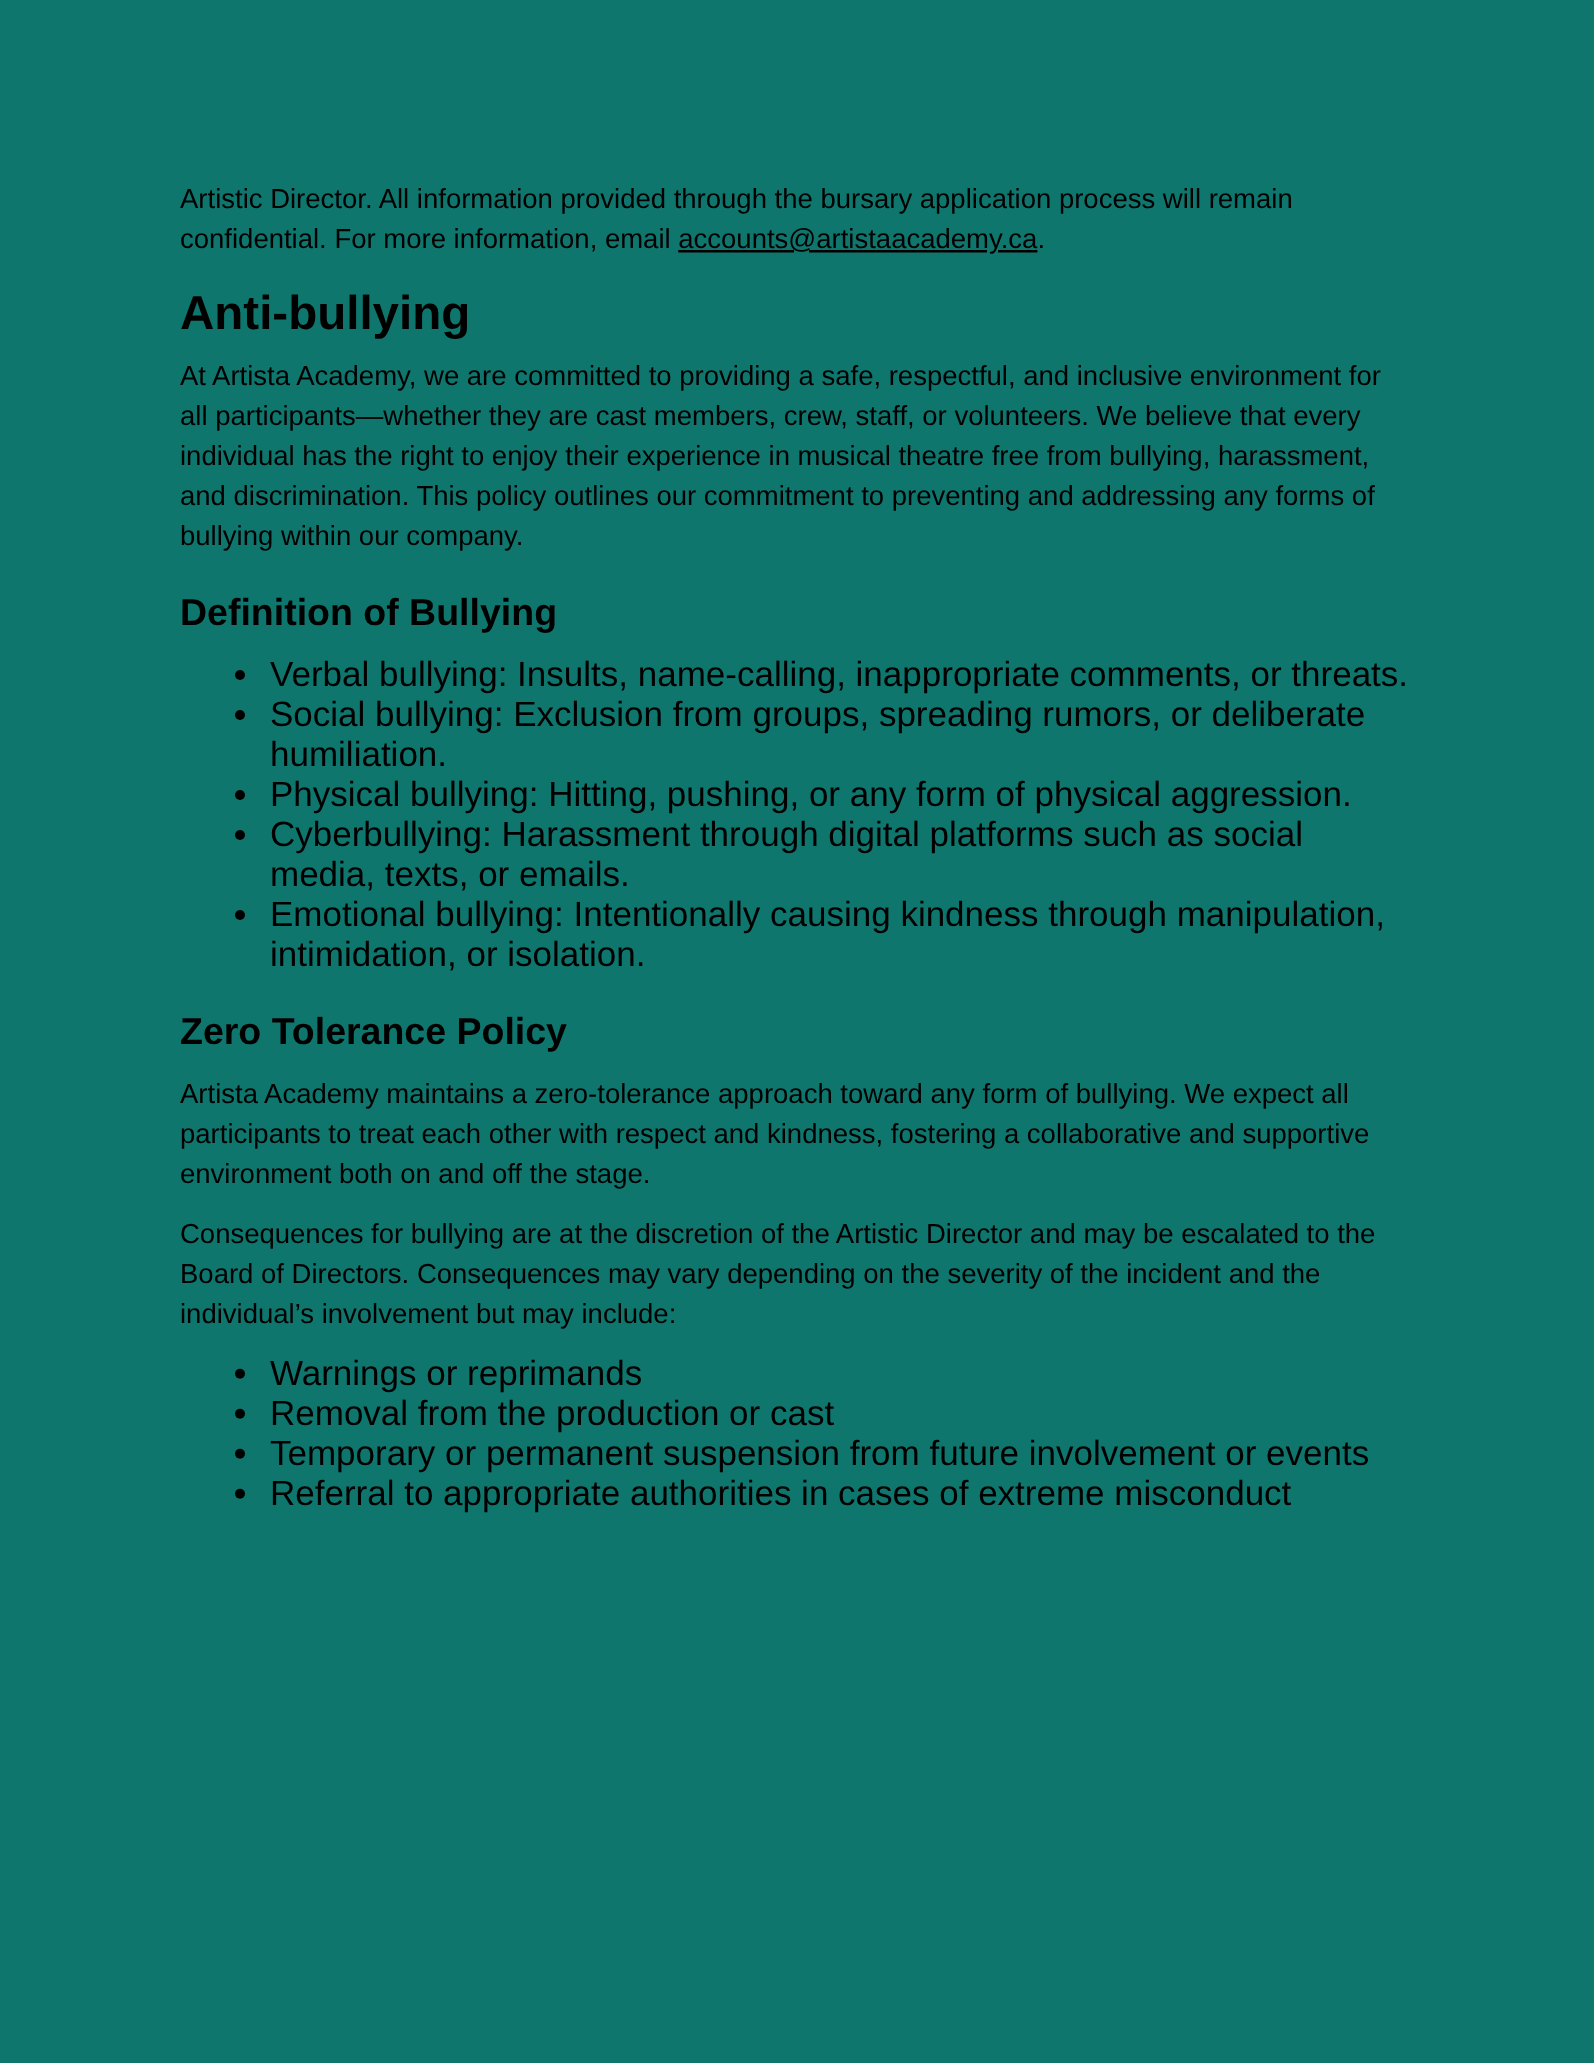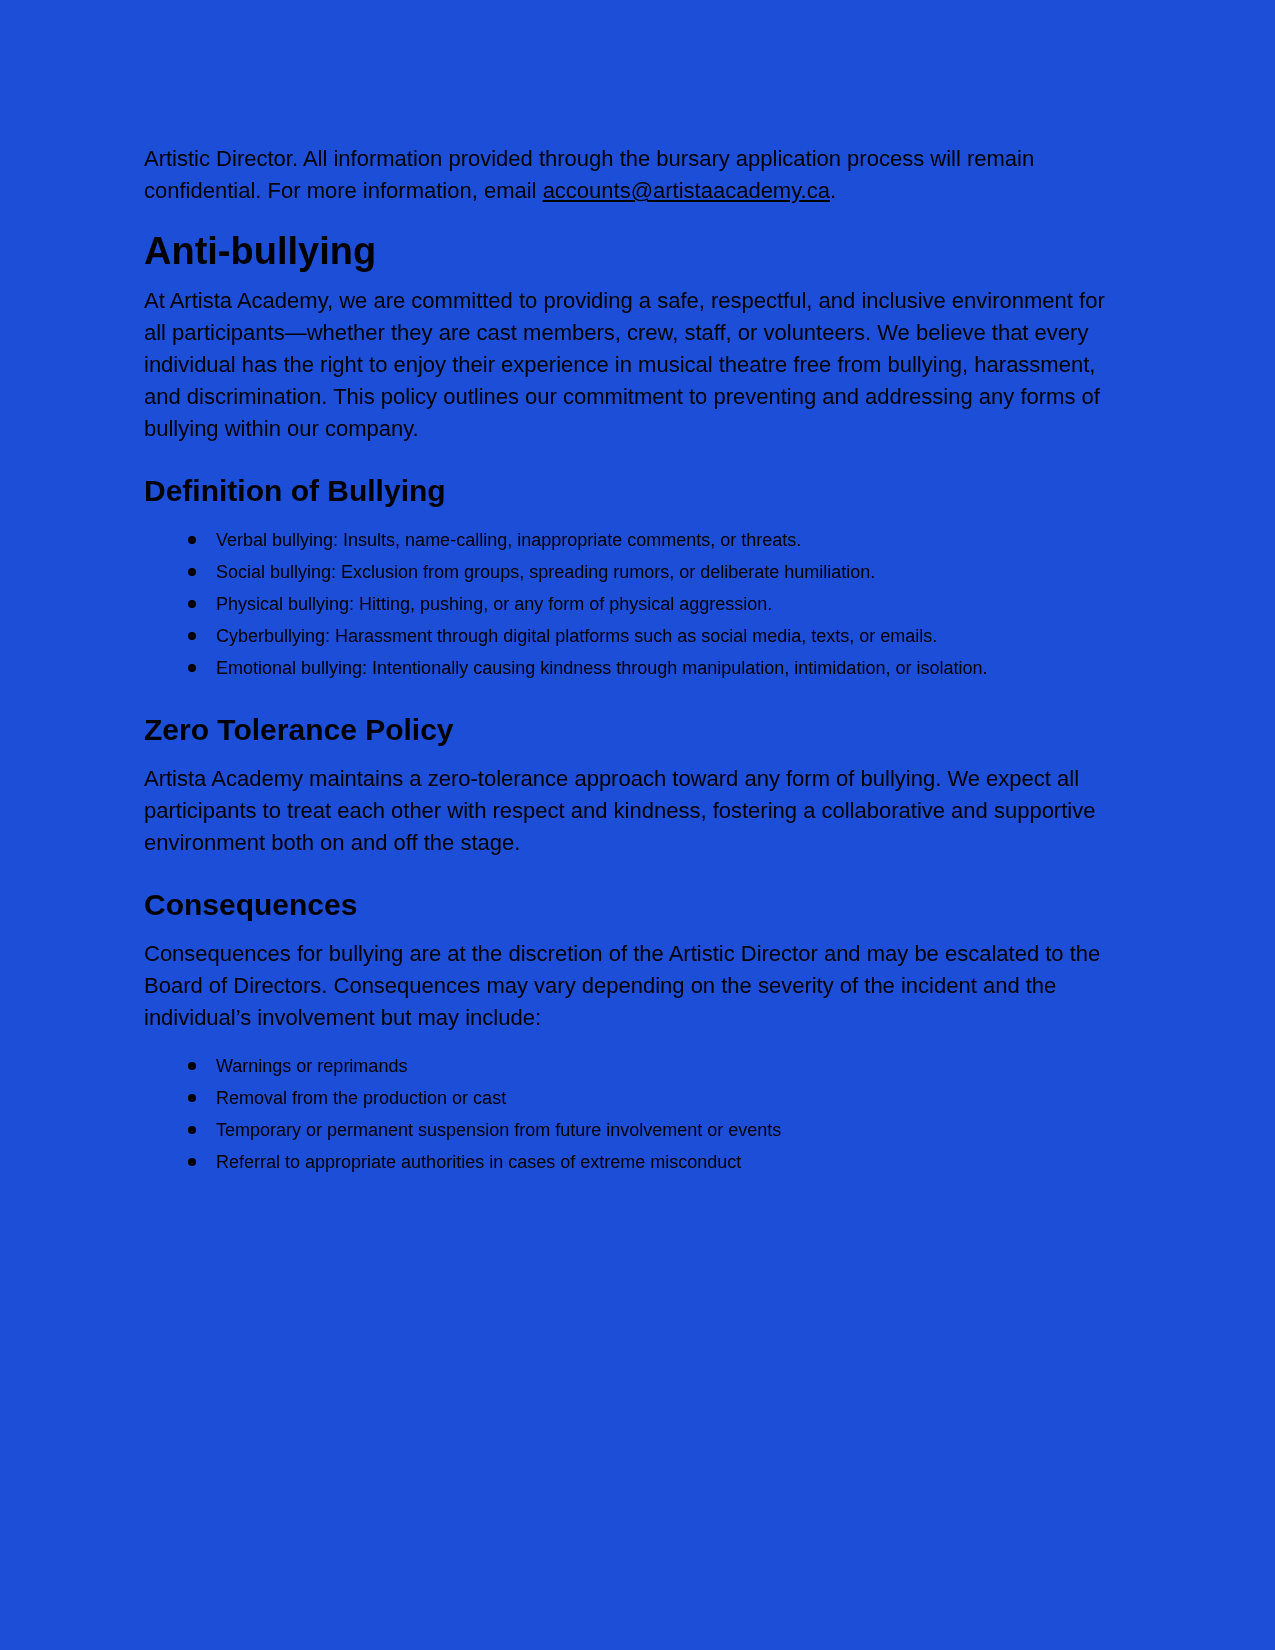--- a/index.html
+++ b/index.html
@@ -9,21 +9,21 @@
     height: 1650px;
     background: #ffffff;
     color: #000000;
     font-family: "Liberation Sans", sans-serif;
     -webkit-font-smoothing: antialiased;
   }
   .page {
     width: 1275px;
     height: 1650px;
     padding: 143px 144px 0 144px;
-    background: #1d4ed8;
+    background: #0f766e;
     overflow: hidden;
   }
   .body-text {
     font-size: 22px;
     line-height: 32px;
     margin: 0 0 16px 0;
   }
   h1.doc-title {
     font-size: 38px;
     line-height: 48px;
@@ -33,21 +33,21 @@
   h2.section-heading {
     font-size: 30px;
     line-height: 40px;
     font-weight: 700;
     margin: 26px 0 13px 0;
   }
   ul.doc-list {
     list-style: none;
     margin: 6px 0 16px 0;
     padding: 0 0 0 72px;
-    font-size: 18px;
+    font-size: 28px;
     line-height: 32px;
   }
   ul.doc-list li {
     position: relative;
     margin: 0;
   }
   ul.doc-list li::before {
     content: "";
     position: absolute;
     left: -28px;
@@ -81,21 +81,20 @@
     <li>Social bullying: Exclusion from groups, spreading rumors, or deliberate humiliation.</li>
     <li>Physical bullying: Hitting, pushing, or any form of physical aggression.</li>
     <li>Cyberbullying: Harassment through digital platforms such as social media, texts, or emails.</li>
     <li>Emotional bullying: Intentionally causing kindness through manipulation, intimidation, or isolation.</li>
   </ul>
 
   <h2 class="section-heading">Zero Tolerance Policy</h2>
 
   <p class="body-text">Artista Academy maintains a zero-tolerance approach toward any form of bullying. We expect all participants to treat each other with respect and kindness, fostering a collaborative and supportive environment both on and off the stage.</p>
 
-  <h2 class="section-heading">Consequences</h2>
 
   <p class="body-text">Consequences for bullying are at the discretion of the Artistic Director and may be escalated to the Board of Directors. Consequences may vary depending on the severity of the incident and the individual’s involvement but may include:</p>
 
   <ul class="doc-list">
     <li>Warnings or reprimands</li>
     <li>Removal from the production or cast</li>
     <li>Temporary or permanent suspension from future involvement or events</li>
     <li>Referral to appropriate authorities in cases of extreme misconduct</li>
   </ul>
 

